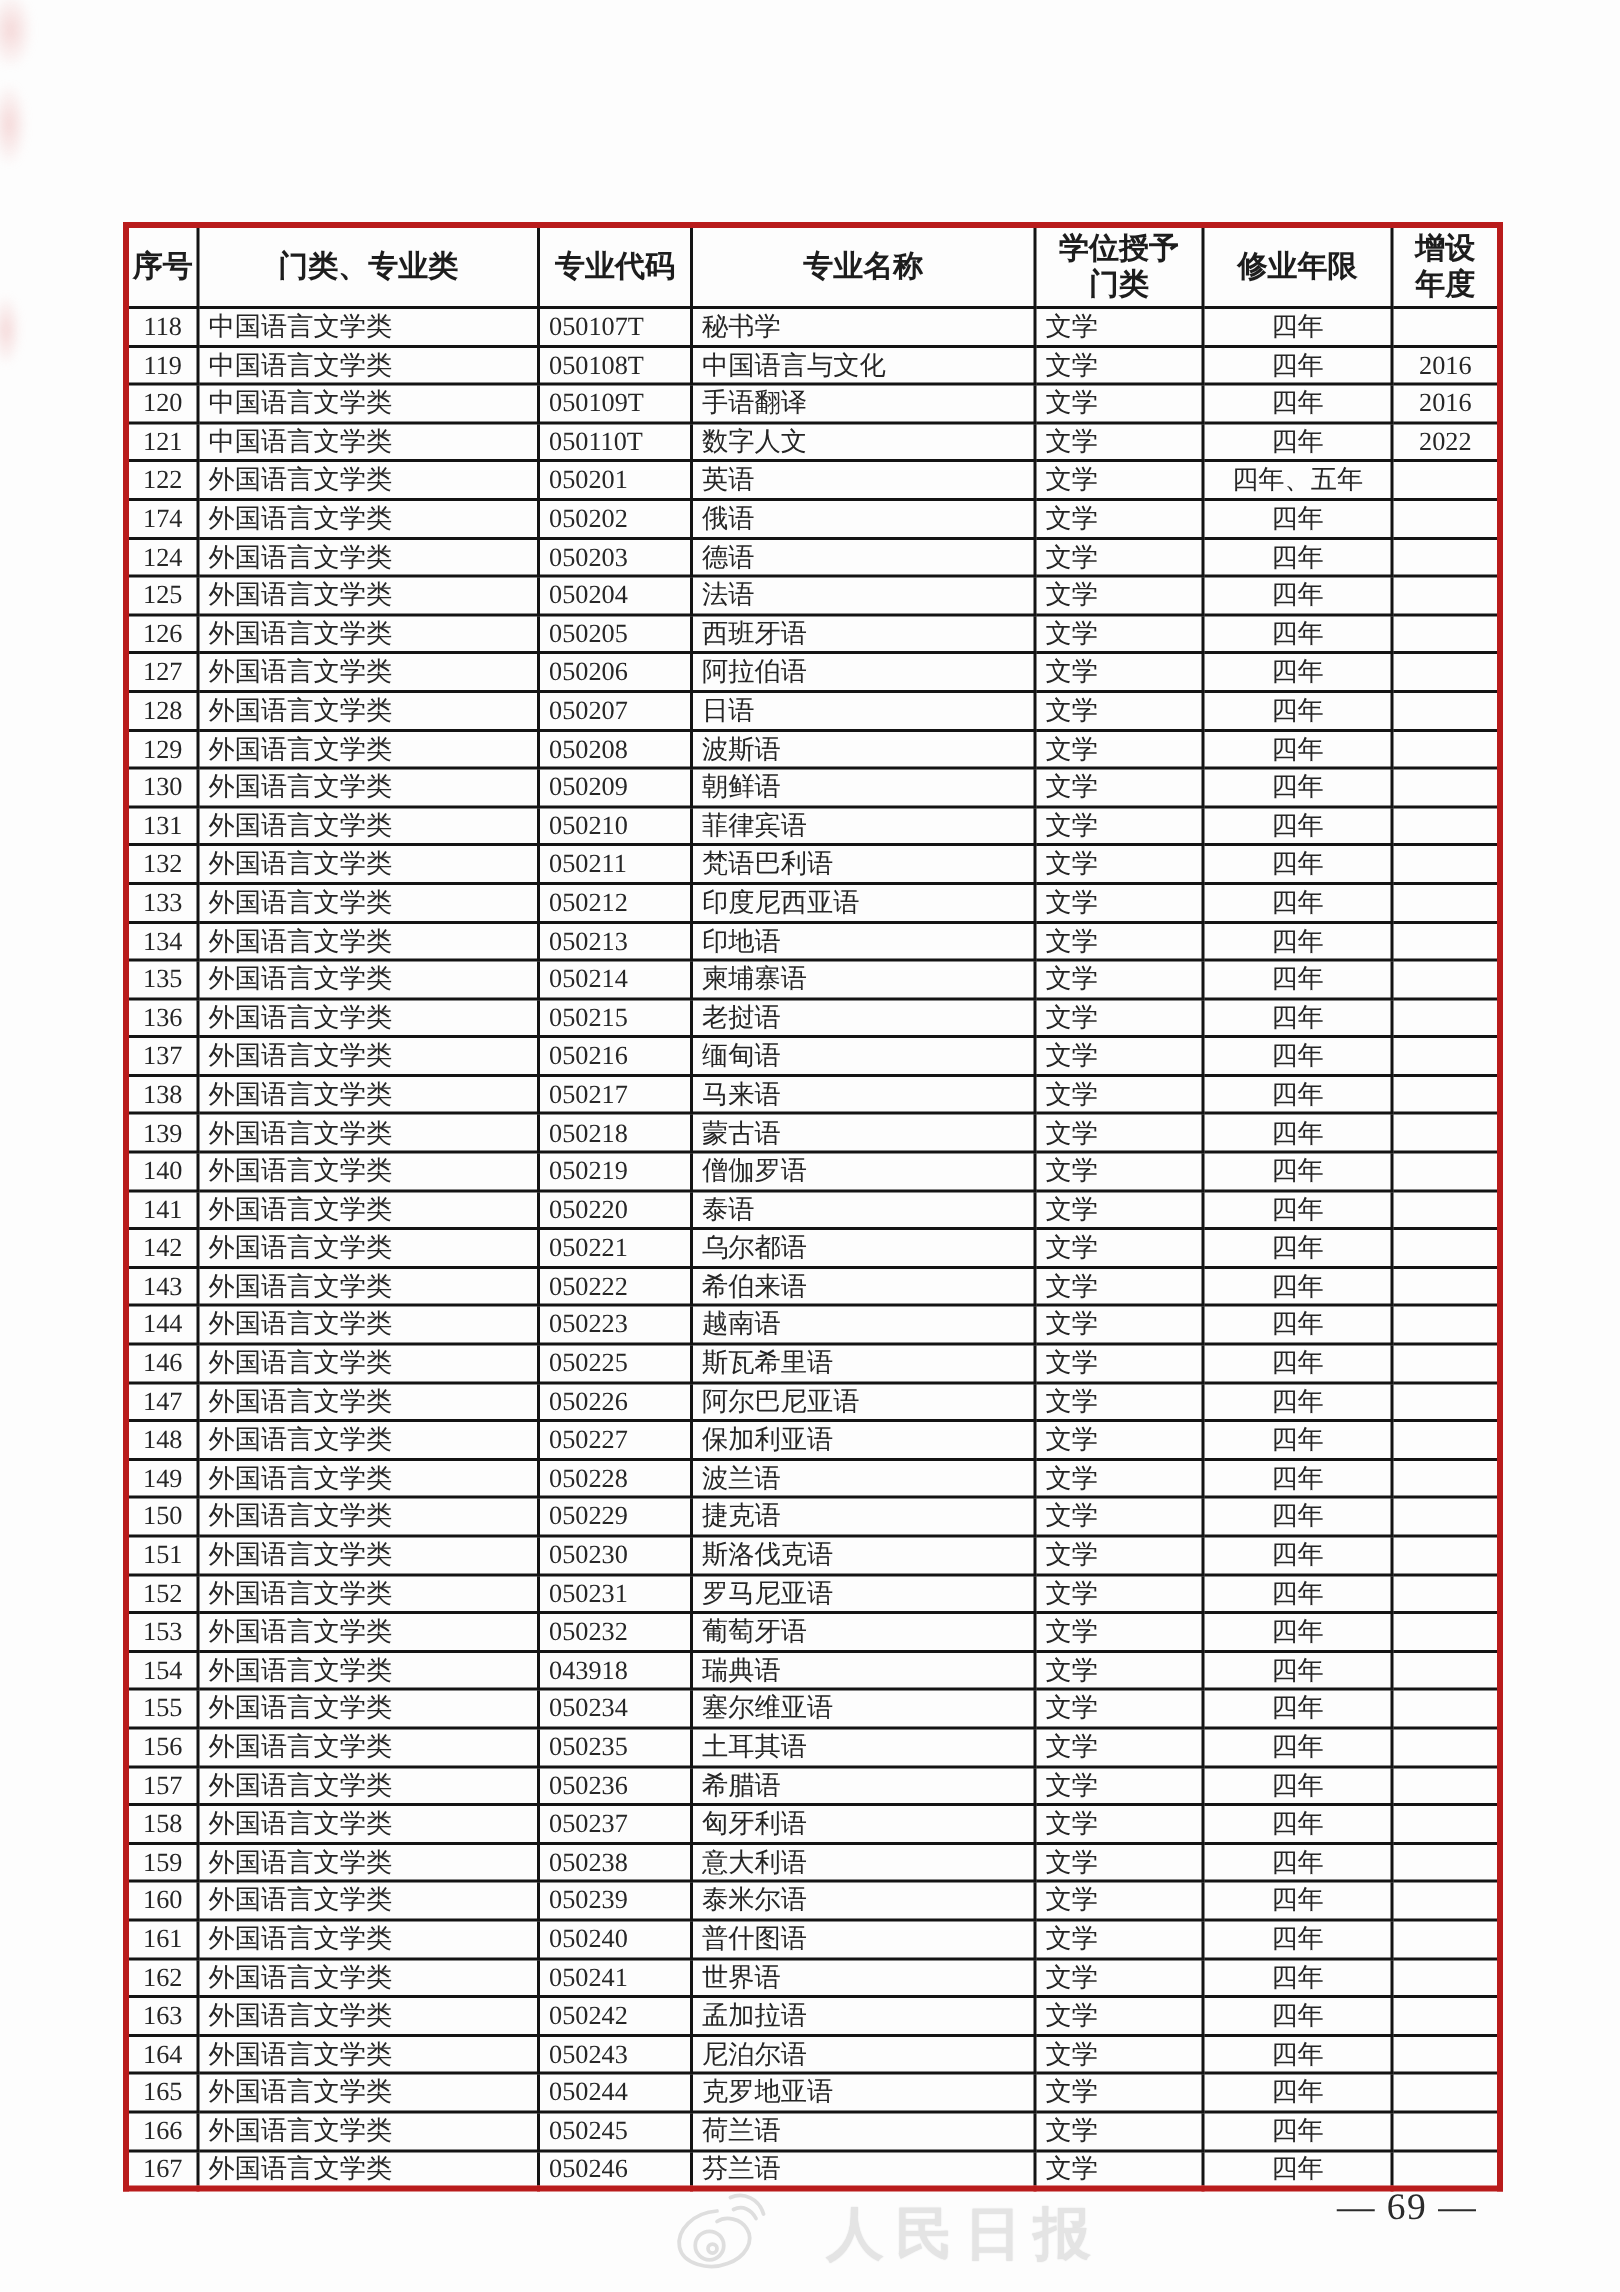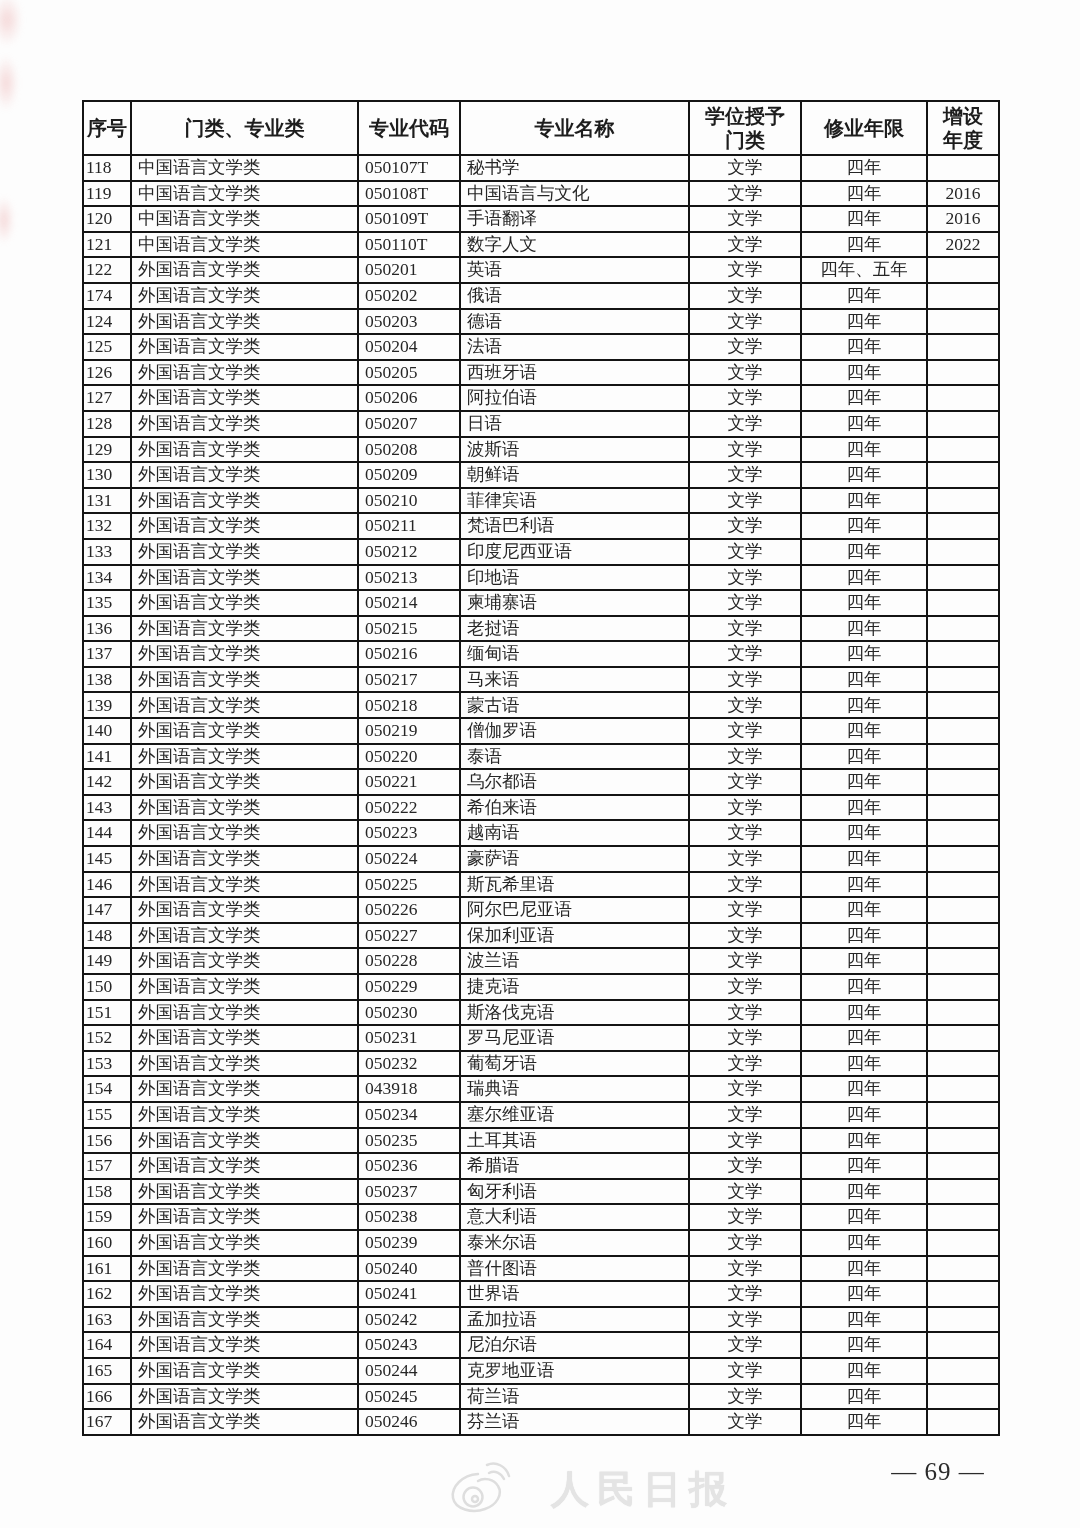--- a/index.html
+++ b/index.html
@@ -29,21 +29,21 @@
   .artifact.a3 { left:-6px; top:196px; width:20px; height:48px; }
 
   table.majors {
     position:absolute;
     left:82px; top:100px;
     width:916px;
     border-collapse:collapse;
     table-layout:fixed;
     background:#fdfdfd;
   }
-  table.majors { border:2px solid #b91c1c; }
+  table.majors { border:4px solid #b91c1c;margin-top:48px; }
   .majors th, .majors td {
     border:2px solid #141414;
     padding:0 6px;
     overflow:hidden;
     box-sizing:border-box;
   }
   .majors thead th {
     height:52px;
     font-family:"Liberation Sans","DejaVu Sans",sans-serif;
     font-weight:bold;
@@ -65,25 +65,25 @@
   }
   
   .w-no     { width:48px;  }
   .w-cat    { width:227px; }
   .w-code   { width:102px; }
   .w-name   { width:229px; }
   .w-degree { width:112px; }
   .w-years  { width:126px; }
   .w-added  { width:72px;  }
 
-  td.col-no     { padding:0 2px; }
+  td.col-no     { text-align:center; padding:0 2px; }
   td.col-cat    { text-align:left;  }
   td.col-code   { text-align:left;  }
   td.col-name   { text-align:left;  }
-  td.col-degree { text-align:center; }
+  td.col-degree { }
   td.col-years  { text-align:center; }
   td.col-added  { text-align:center; }
 
   .page-number {
     position:absolute;
     left:848px; top:1458px;
     width:180px;
     text-align:center;
     font-size:25px;
     color:#2b2b2b;
@@ -378,29 +378,20 @@
         <tr>
     <td class="col-no">144</td>
     <td class="col-cat">外国语言文学类</td>
     <td class="col-code">050223</td>
     <td class="col-name">越南语</td>
     <td class="col-degree">文学</td>
     <td class="col-years">四年</td>
     <td class="col-added"></td>
   </tr>
         <tr>
-    <td class="col-no">145</td>
-    <td class="col-cat">外国语言文学类</td>
-    <td class="col-code">050224</td>
-    <td class="col-name">豪萨语</td>
-    <td class="col-degree">文学</td>
-    <td class="col-years">四年</td>
-    <td class="col-added"></td>
-  </tr>
-        <tr>
     <td class="col-no">146</td>
     <td class="col-cat">外国语言文学类</td>
     <td class="col-code">050225</td>
     <td class="col-name">斯瓦希里语</td>
     <td class="col-degree">文学</td>
     <td class="col-years">四年</td>
     <td class="col-added"></td>
   </tr>
         <tr>
     <td class="col-no">147</td>

